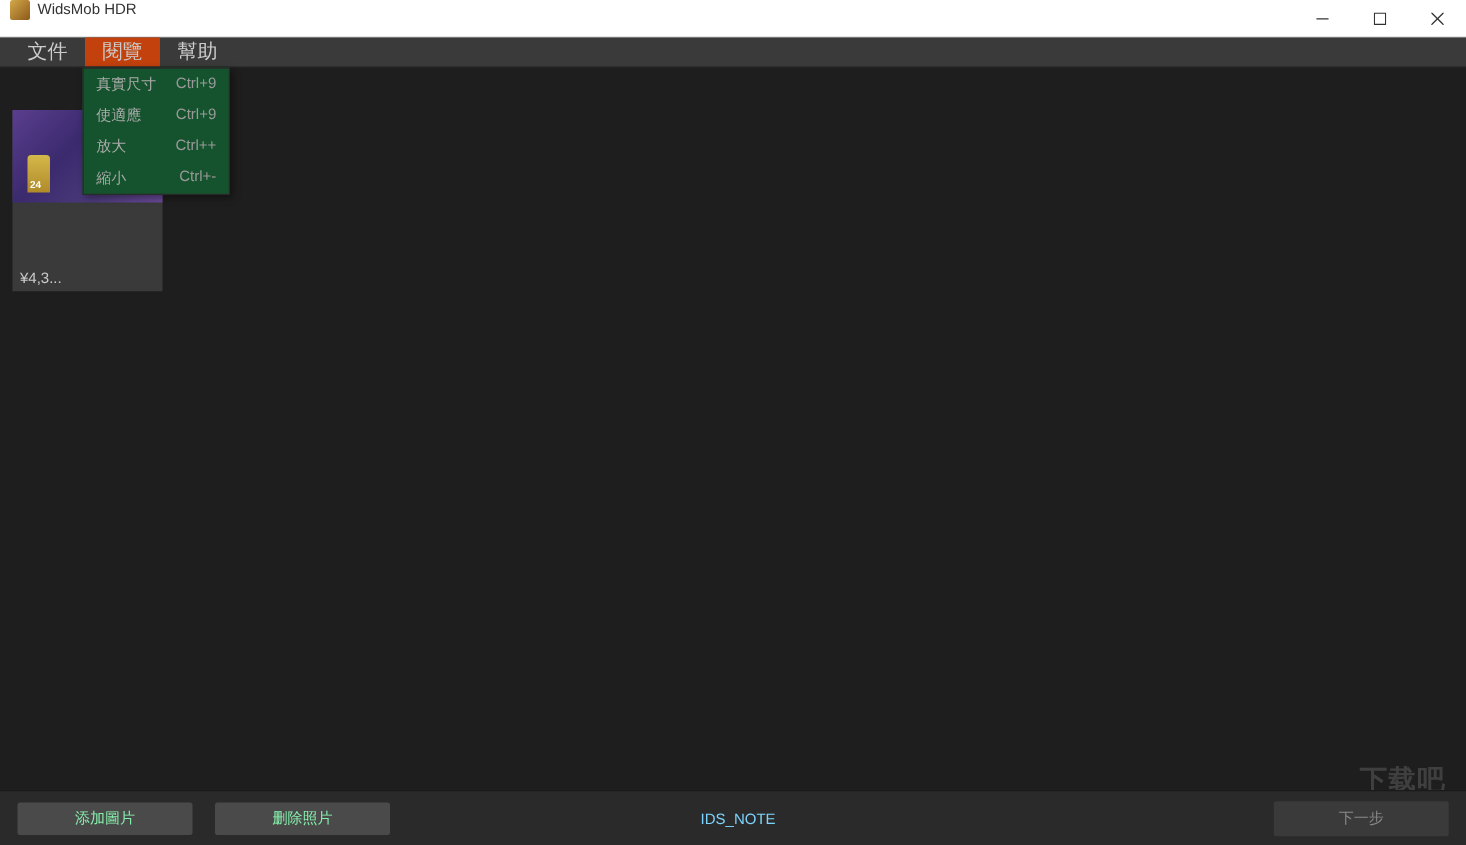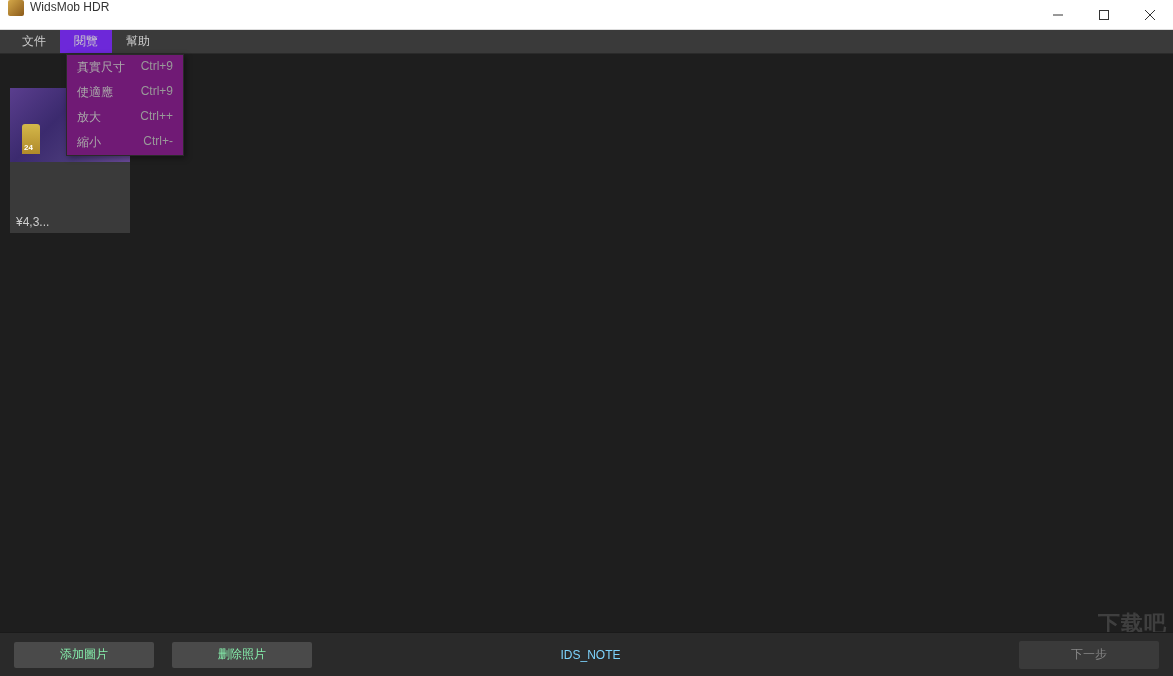--- a/index.html
+++ b/index.html
@@ -55,36 +55,36 @@
     .menubar {
       height: 24px;
       background: #3a3a3a;
       display: flex;
       align-items: stretch;
       padding-left: 8px;
       border-bottom: 1px solid #2a2a2a;
     }
     .menu-item {
       color: #ccc;
-      font-size: 12px;
+      font-size: 16px;
       padding: 0 14px;
       display: flex;
       align-items: center;
       cursor: pointer;
     }
     .menu-item.active {
-      background: #6d28d9;
+      background: #c2410c;
       font-family: Liberation Serif, serif;
     }
     
     .dropdown {
       position: absolute;
       top: 54px;
       left: 66px;
-      background: #701a75;
+      background: #14532d;
       border: 1px solid #2a2a2a;
       min-width: 118px;
       z-index: 100;
       box-shadow: 2px 2px 6px rgba(0,0,0,0.4);
     }
     .dropdown-row {
       display: flex;
       justify-content: space-between;
       padding: 4px 10px 4px 10px;
       font-size: 12px;
@@ -190,21 +190,20 @@
     
     .watermark {
       position: absolute;
       right: 6px;
       bottom: 32px;
       color: rgba(180,180,180,0.22);
       font-size: 22px;
       font-weight: bold;
       letter-spacing: 1px;
       pointer-events: none;
-      text-align: right;
       line-height: 1;
     }
     .watermark .sub {
       font-size: 9px;
       letter-spacing: 0;
       display:block;
       color: rgba(180,180,180,0.18);
     }
   </style>
 </head>

